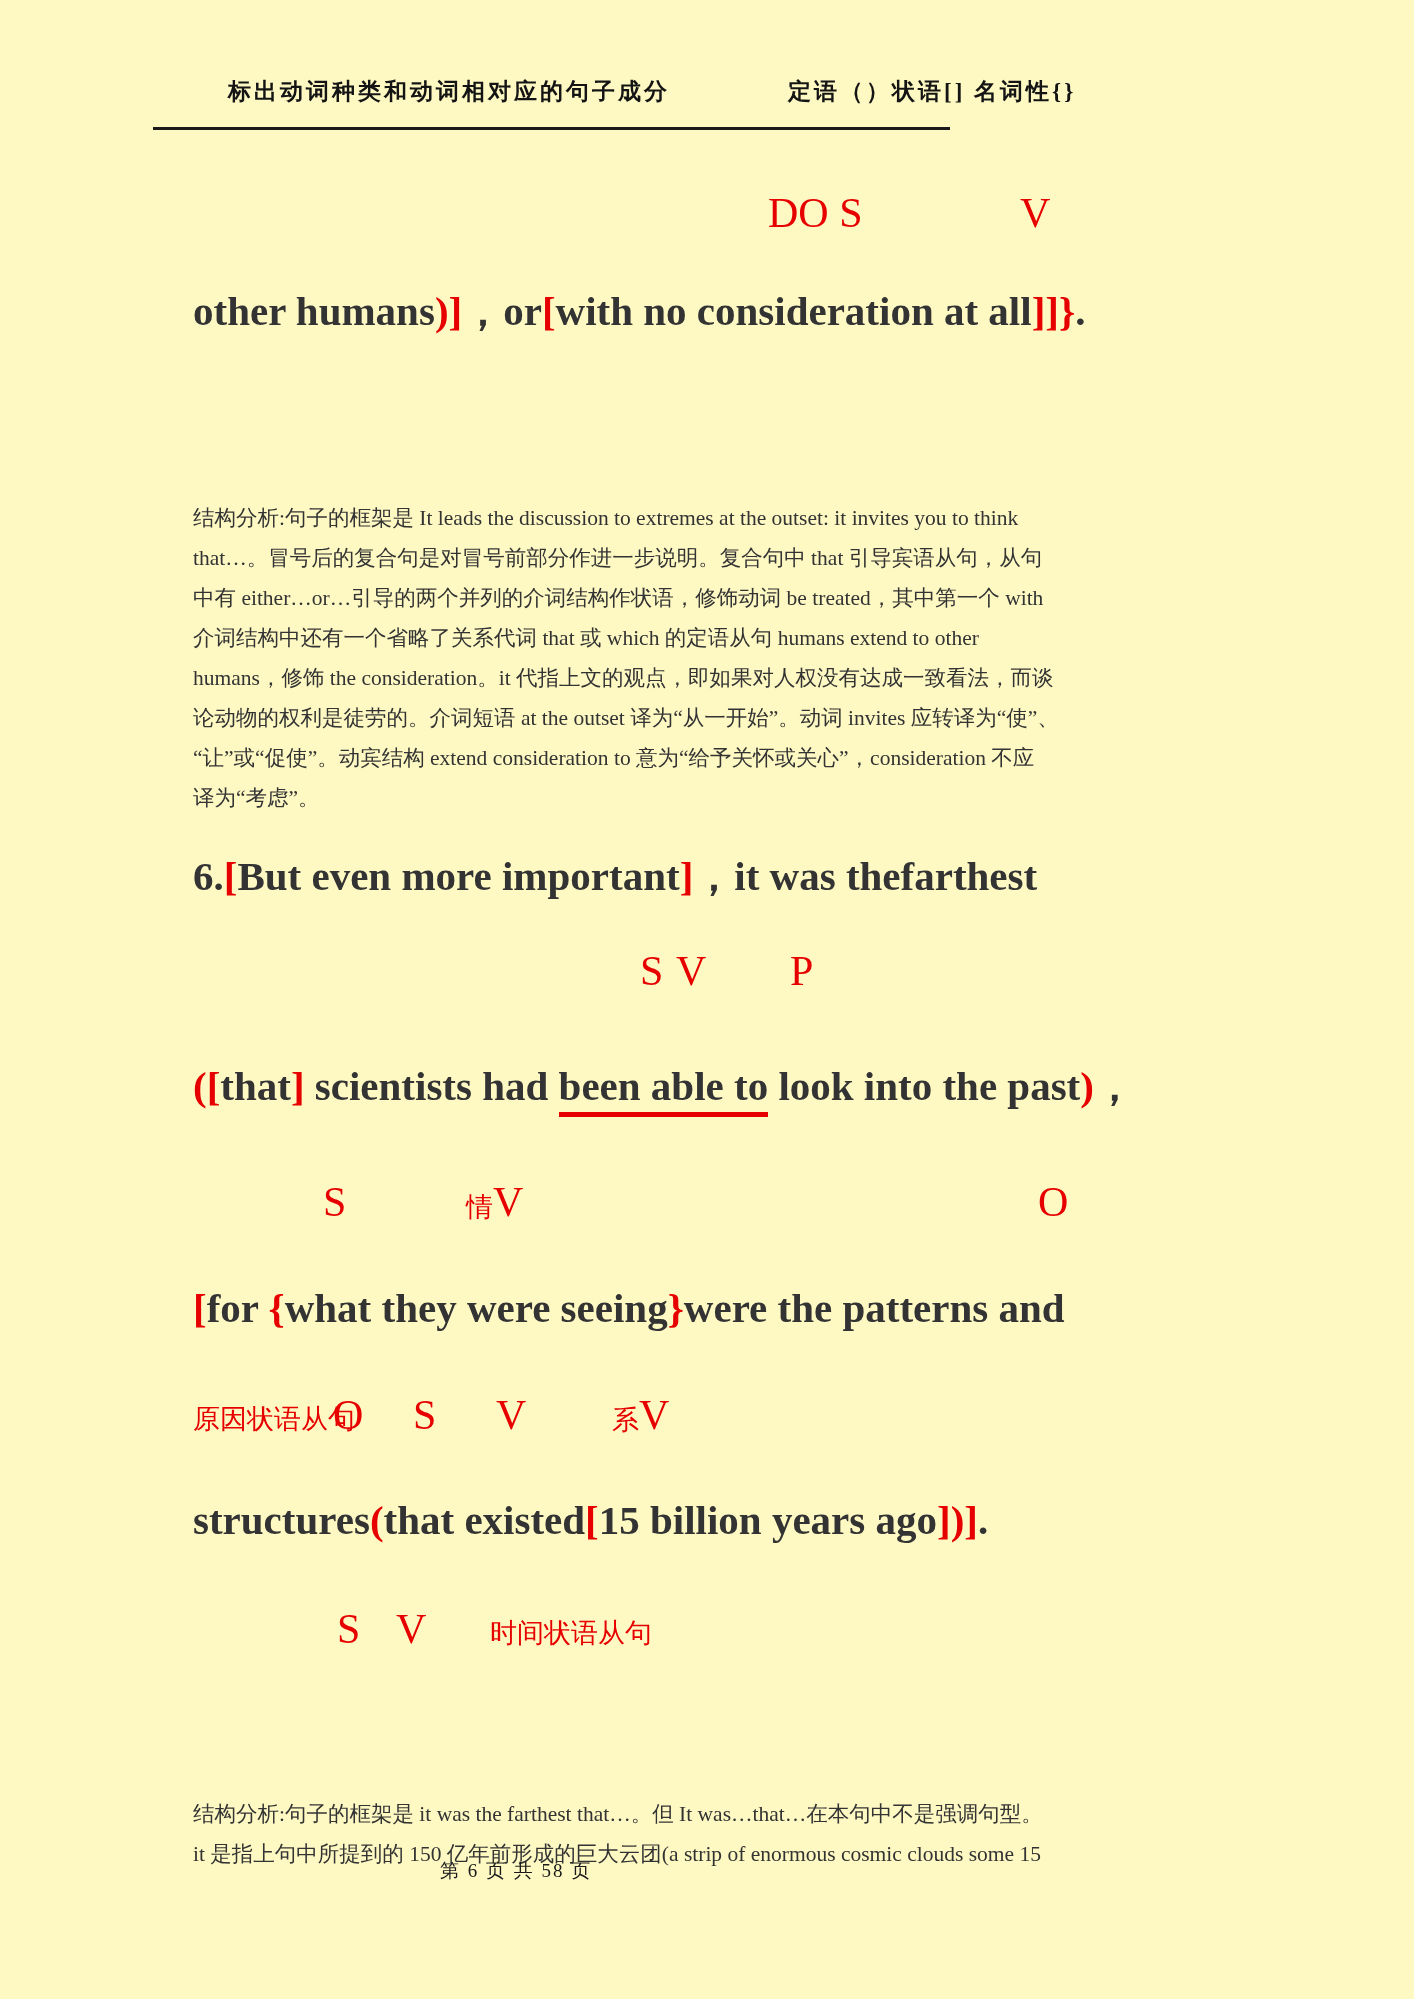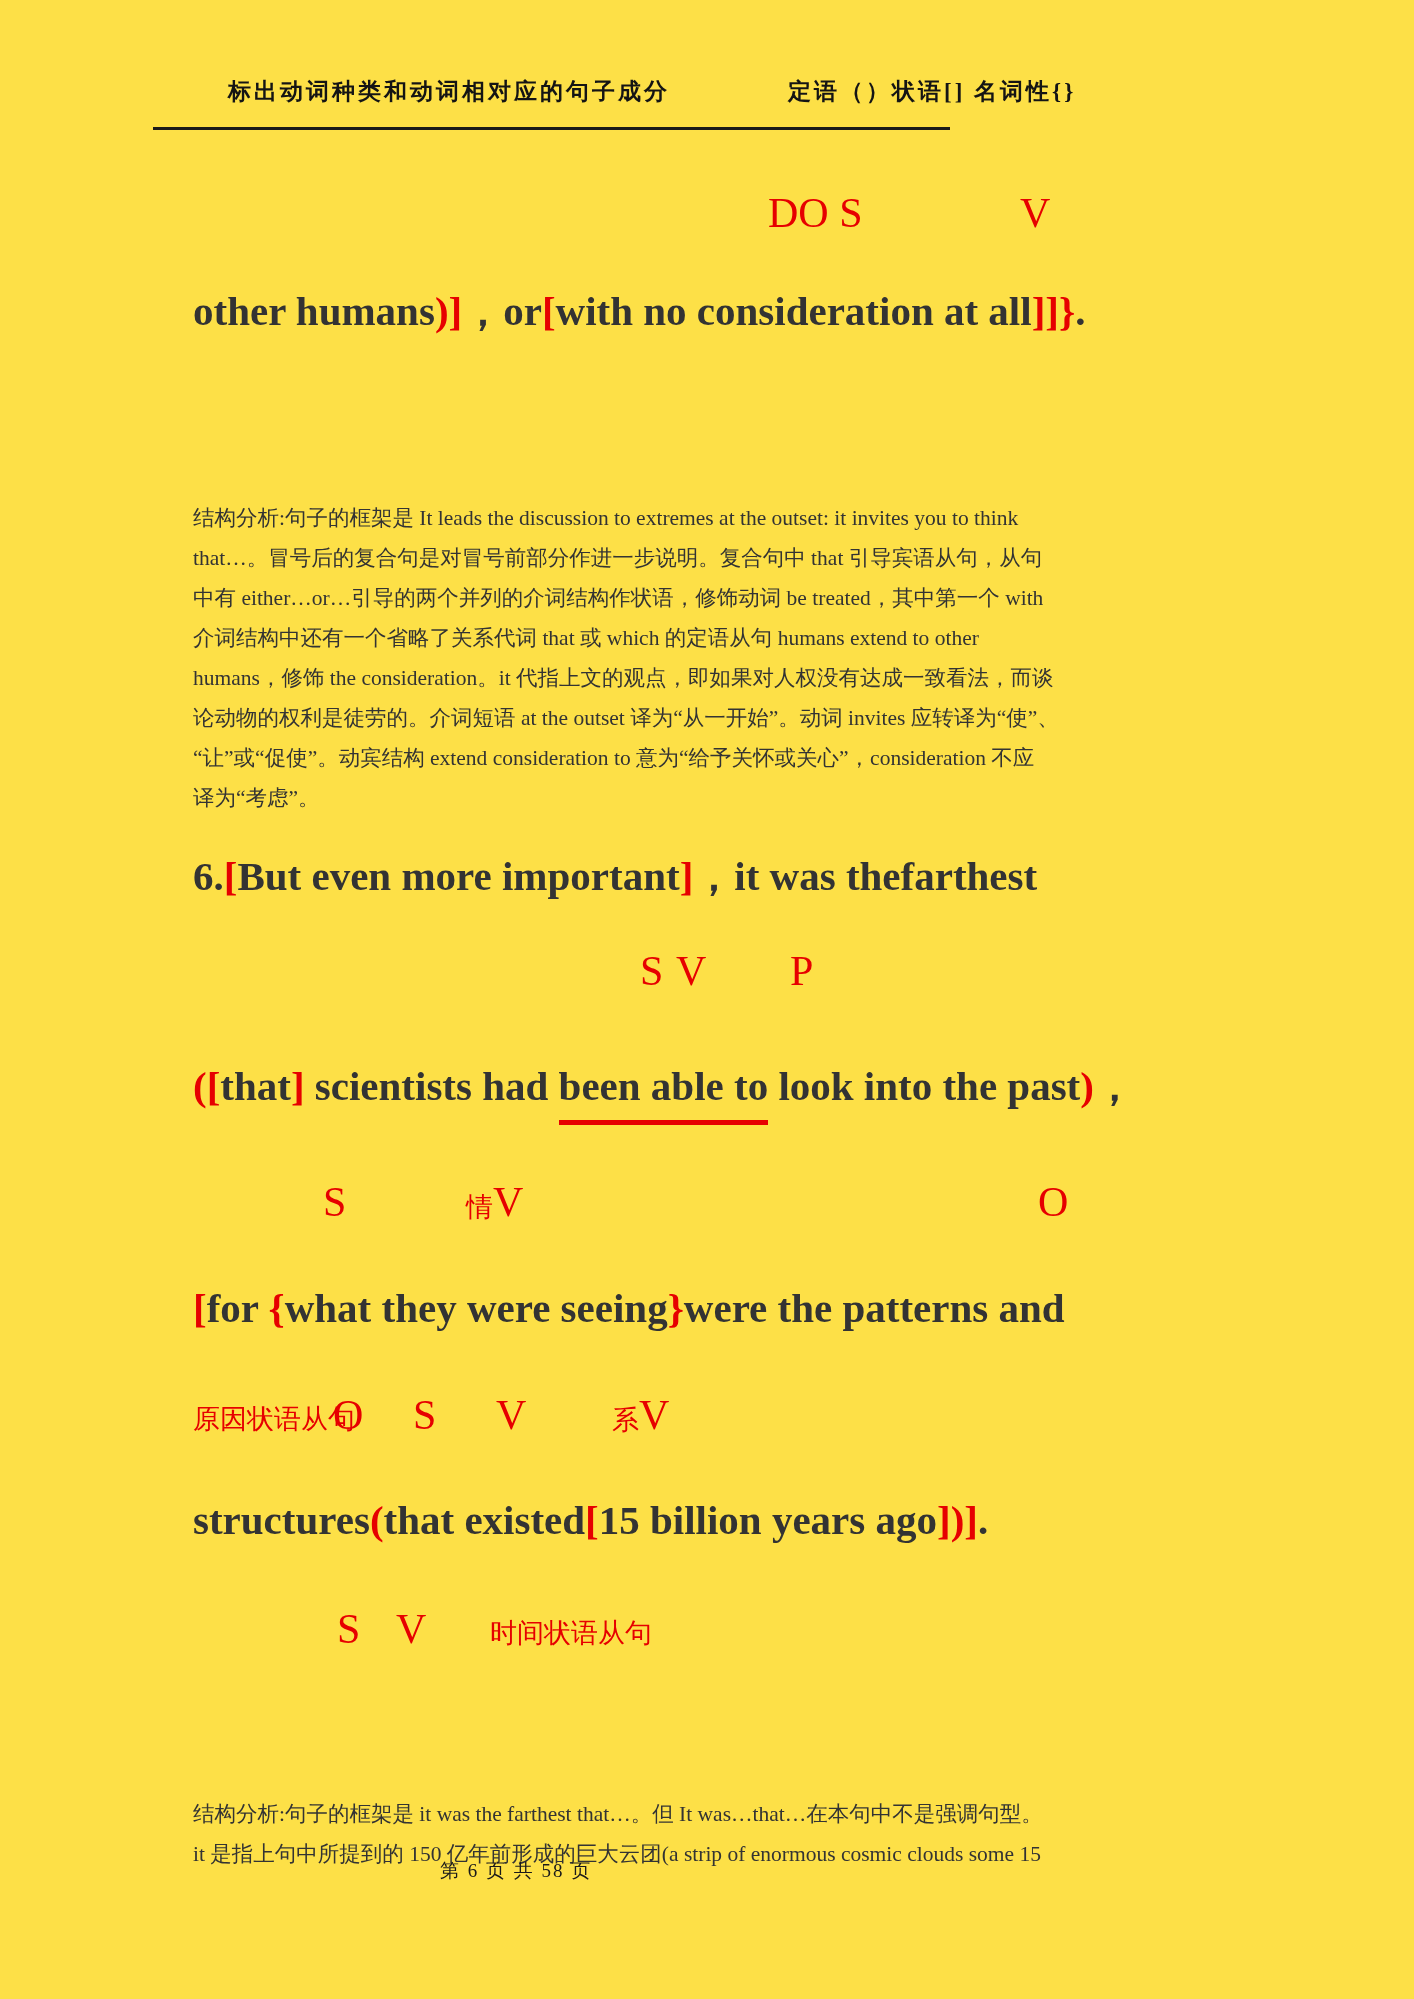--- a/index.html
+++ b/index.html
@@ -1,35 +1,35 @@
 <!DOCTYPE html>
 <html><head>
 <meta charset="utf-8">
 <style>
   html,body{margin:0;padding:0;background:#fff;}
   .page{
-    position:relative;width:1414px;height:1999px;background:#fde047;
+    position:relative;width:1414px;height:1999px;background:#fef9c3;
     font-family:"Liberation Serif","DejaVu Serif",serif;color:#303030;overflow:hidden;
   }
   .abs{position:absolute;}
   
   .hdr{font-weight:bold;font-size:23px;letter-spacing:3px;color:#141414;white-space:nowrap;}
   .hdr-rule{height:3px;background:#1a1a1a;}
   
   .h-bold{font-weight:bold;font-size:41px;line-height:1;white-space:nowrap;color:#333333;}
   .red{color:#e60000;}
   
   .anno-row{left:0;top:0;width:100%;height:50px;}
   .anno-tok{position:absolute;top:0;font-size:42px;line-height:1;color:#e60000;white-space:nowrap;}
   .small-cjk{font-size:27px;}
   
   .para{font-size:21.5px;line-height:40px;color:#333333;}
   .pline{white-space:nowrap;}
   
-  .u-red{border-bottom:5px solid #e60000;padding-bottom:11px;}
+  .u-red{border-bottom:5px solid #e60000;padding-bottom:3px;}
   
   .footer{font-size:19px;letter-spacing:2px;color:#1a1a1a;white-space:nowrap;}
 </style>
 </head>
 <body>
 
 <div class="page">
 
   <div class="abs hdr" style="left:228px;top:76px;">标出动词种类和动词相对应的句子成分</div>
   <div class="abs hdr" style="left:788px;top:76px;">定语（）状语[] 名词性{}</div>

